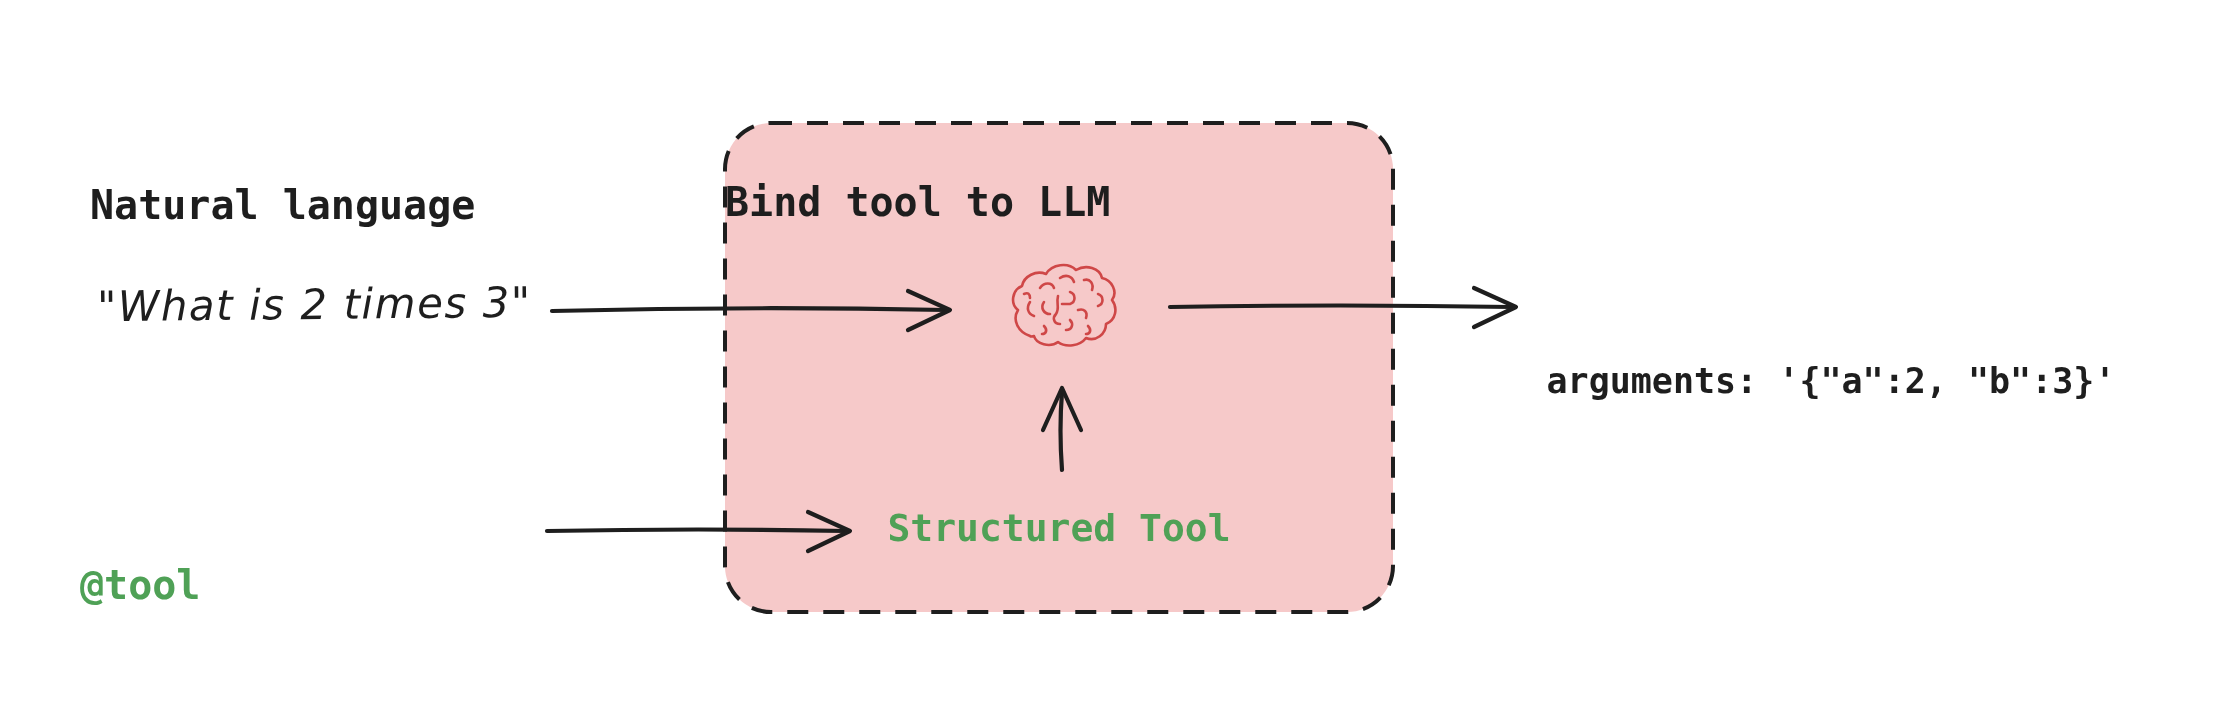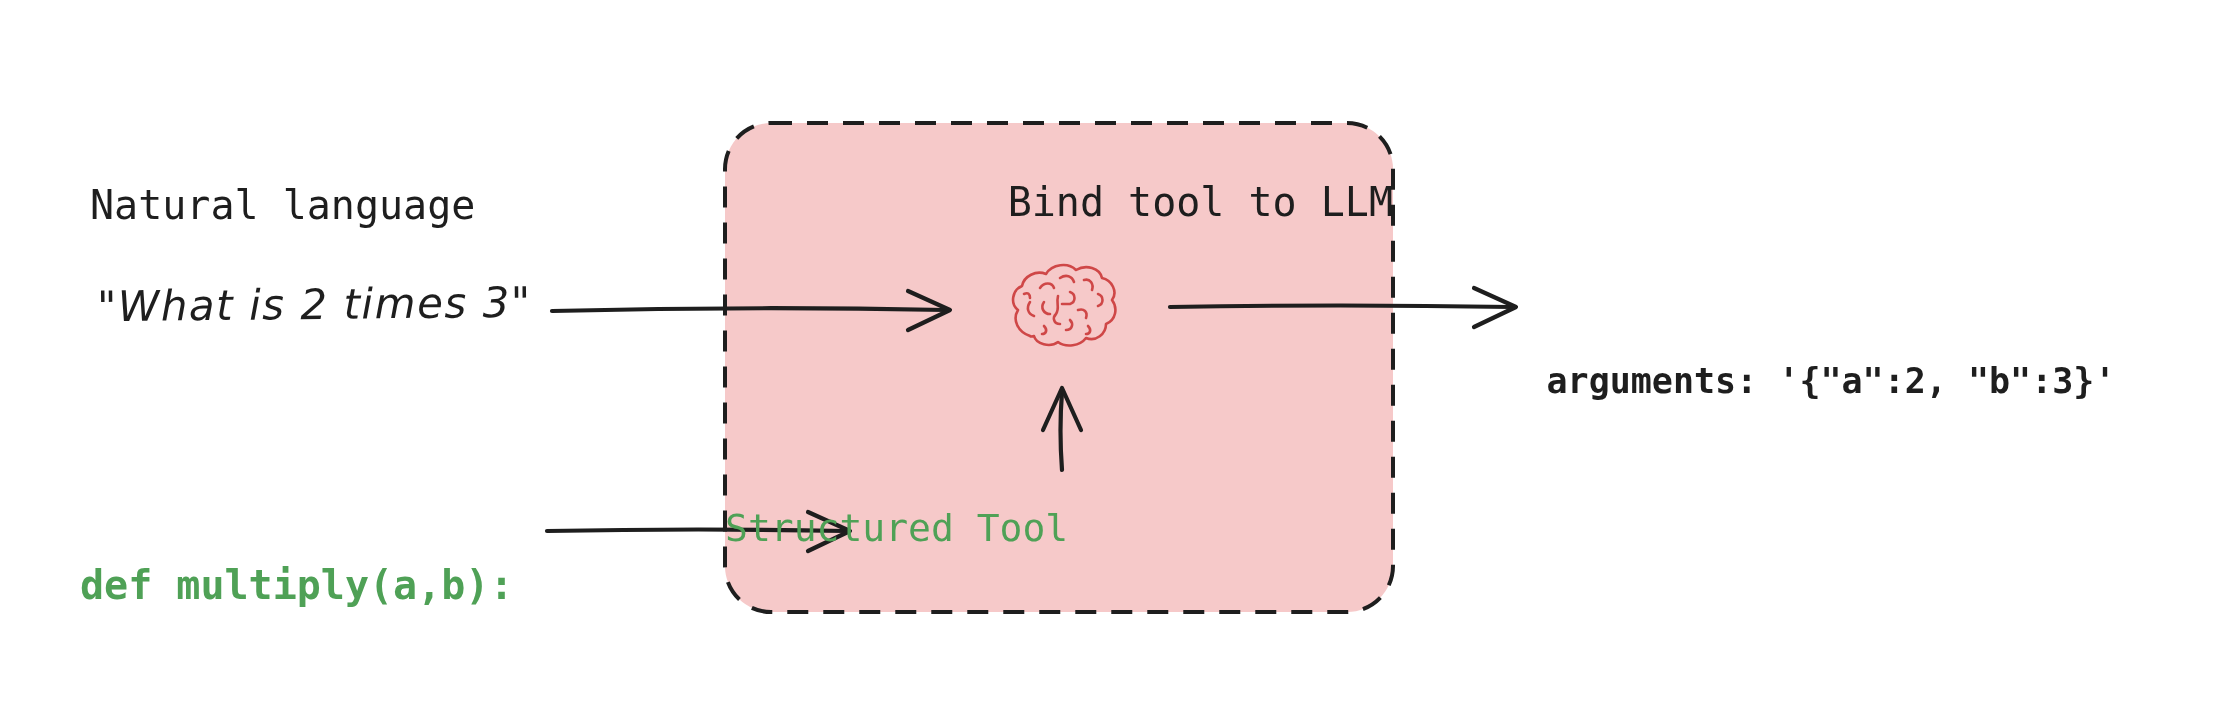--- a/index.html
+++ b/index.html
@@ -7,21 +7,21 @@
     position:relative;
     width:2234px;height:719px;
     background:#ffffff;
     overflow:hidden;
     font-family:"DejaVu Sans Mono","Liberation Mono",monospace;
     color:var(--text,#1e1e1e);
   }
   .abs{position:absolute;}
   .mono-heading{
     font-family:"DejaVu Sans Mono","Liberation Mono",monospace;
-    font-weight:normal;
+    font-weight:bold;
     font-size:40px;
     line-height:40px;
     white-space:pre;
     color:var(--text,#1e1e1e);
   }
   #nl-quote{
     font-family:"DejaVu Sans","Liberation Sans",sans-serif;
     font-style:italic;
     font-size:42px;
     line-height:46px;
@@ -33,25 +33,25 @@
   #code-block{
     font-family:"DejaVu Sans Mono","Liberation Mono",monospace;
     font-weight:bold;
     font-size:40px;
     line-height:51px;
     white-space:pre;
     color:var(--code-green,#4fa156);
   }
   #box-title{
     left:725px;width:668px;top:182px;
-    text-align:right;
+    text-align:left;
   }
   #structured-tool{
     left:725px;width:668px;top:509px;
-    text-align:left;
+    text-align:center;
     font-size:38px;line-height:38px;
     color:var(--code-green,#4fa156);
   }
   #payload-block{
     left:1545px;width:572px;top:266px;
     text-align:center;
     font-family:"DejaVu Sans Mono","Liberation Mono",monospace;
     font-weight:bold;
     font-size:35px;
     line-height:46px;
@@ -106,20 +106,21 @@
       <path class="brainline" d="M88 68 C 92 72 90 76 86 76"></path>
       <path class="brainline" d="M24 36 C 28 34 30 36 30 40"></path>
     </g>
   </svg>
 
   <div class="abs mono-heading" style="left:90px;top:185px">Natural language</div>
 
   <div class="abs" id="nl-quote" style="left:97px;top:282px">"What is 2 times 3"</div>
 
   <div class="abs" id="code-block" style="left:80px;top:458px">
+    <div>@tool</div>
     <div>def multiply(a,b):</div>
     
   </div>
 
   <div class="abs mono-heading" id="box-title">Bind tool to LLM</div>
 
   <div class="abs mono-heading" id="structured-tool">Structured Tool</div>
 
 
   <div class="abs" id="payload-block">

